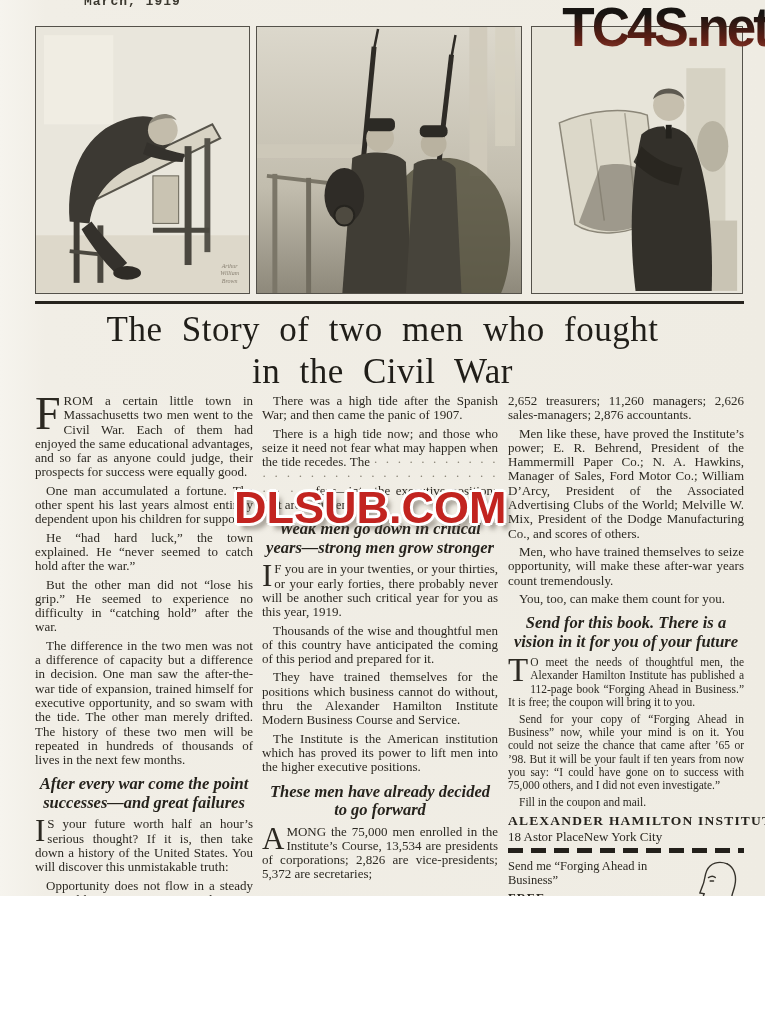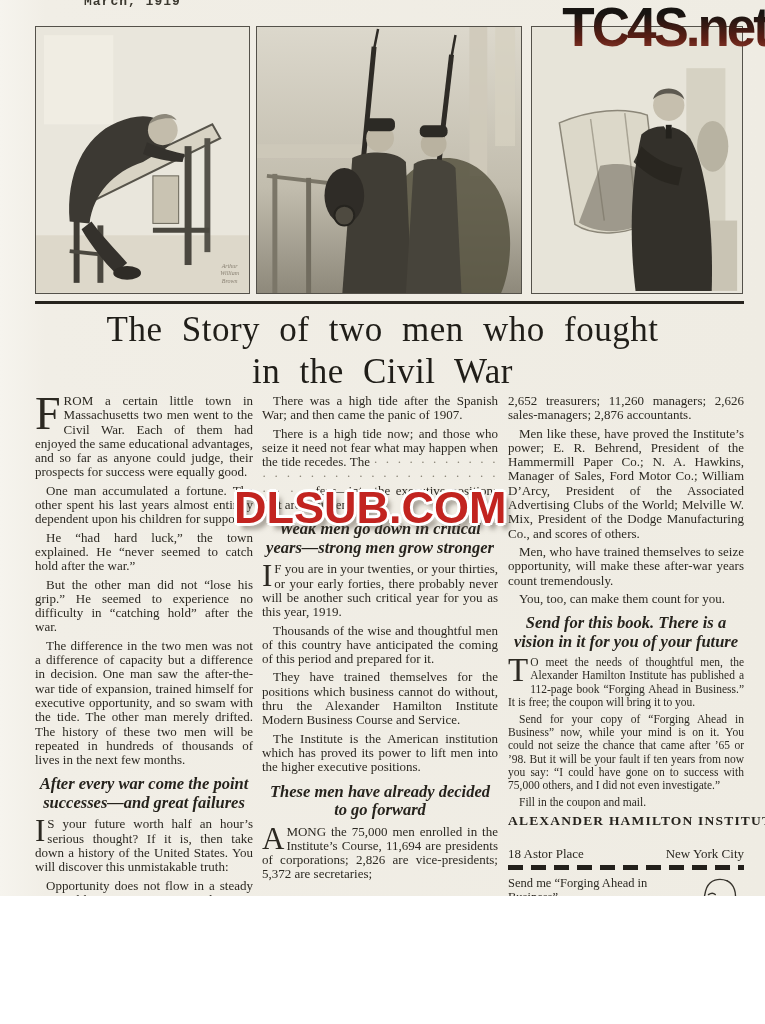--- a/index.html
+++ b/index.html
@@ -32,21 +32,21 @@
   .col p.noind{text-indent:0;}
   .dropcap{float:left;font-size:31px;line-height:26px;padding:1px 2px 0 0;}
   .dropcap.lg{font-size:46px;line-height:38px;padding-right:3px;}
   .dropcap.fine{font-size:33px;line-height:27px;}
   .subhead{font-weight:bold;font-style:italic;font-size:16.5px;line-height:18.5px;
         text-align:center;text-indent:0 !important;margin:8px 0 5px 0;color:#26231d;}
   .fine{font-size:11.5px;line-height:13.2px;}
   .obscured{color:#8c8779;letter-spacing:2px;}
   .coupon{margin-top:5px;}
   .coupon-name{font-weight:bold;font-size:13.5px;letter-spacing:1.2px;text-align:center;white-space:nowrap;color:#26231d;}
-  .coupon-addr{display:flex;justify-content:space-between;font-size:13px;margin-top:18px;}
+  .coupon-addr{display:flex;justify-content:flex-start;font-size:13px;margin-top:1px;}
   .dash-rule{height:5px;margin:4px 0 6px 0;
         background:repeating-linear-gradient(90deg,#23201b 0 15px,transparent 15px 23px);}
   .send-row{position:relative;min-height:52px;}
   .send-line{font-size:12.5px;padding-right:58px;text-align:left;}
   .free{font-weight:bold;font-size:12.5px;letter-spacing:1px;margin-top:3px;padding-right:80px;}
   .portrait{position:absolute;right:0;top:-2px;width:54px;height:60px;}
   .field-row{display:flex;align-items:flex-end;margin-top:7px;}
   .field-row.tall{margin-top:9px;}
   .field-label{font-size:9.5px;font-weight:bold;line-height:1.1;white-space:pre-line;color:#3c3930;}
   .dotline{flex:1;border-bottom:2px dotted #4d4a40;margin:0 0 2px 3px;height:10px;}
@@ -168,21 +168,21 @@
 
     <div class="col col2">
       <p>There was a high tide after the Spanish War; and then came the panic of 1907.</p>
       <p><span>There is a high tide now; and those who seize it need not fear what may happen when the tide recedes.  The</span> <span class="obscured">· · · · · · · · · · · · · · · · · · · · · · · · · · · · · · · · · · ·</span> <span>fear—into the executive positions that are indispensable.</span></p>
       <h3 class="subhead">Weak men go down in critical years—strong men grow stronger</h3>
       <p class="noind"><span class="dropcap">I</span><span>F you are in your twenties, or your thirties, or your early forties, there probably never will be another such critical year for you as this year, 1919.</span></p>
       <p>Thousands of the wise and thoughtful men of this country have anticipated the coming of this period and prepared for it.</p>
       <p>They have trained themselves for the positions which business cannot do without, thru the Alexander Hamilton Institute Modern Business Course and Service.</p>
       <p>The Institute is the American institution which has proved its power to lift men into the higher executive positions.</p>
       <h3 class="subhead">These men have already decided to go forward</h3>
-      <p class="noind"><span class="dropcap">A</span><span>MONG the 75,000 men enrolled in the Institute’s Course, 11,694 are presidents of corporations; 2,826 are vice-presidents; 5,372 are secretaries;</span></p>
+      <p class="noind"><span class="dropcap">A</span><span>MONG the 75,000 men enrolled in the Institute’s Course, 13,534 are presidents of corporations; 2,826 are vice-presidents; 5,372 are secretaries;</span></p>
     </div>
 
     <div class="col col3">
       <p class="noind">2,652 treasurers; 11,260 managers; 2,626 sales-managers; 2,876 accountants.</p>
       <p>Men like these, have proved the Institute’s power; E. R. Behrend, President of the Hammermill Paper Co.; N. A. Hawkins, Manager of Sales, Ford Motor Co.; William D’Arcy, President of the Associated Advertising Clubs of the World; Melville W. Mix, President of the Dodge Manufacturing Co., and scores of others.</p>
       <p>Men, who have trained themselves to seize opportunity, will make these after-war years count tremendously.</p>
       <p>You, too, can make them count for you.</p>
       <h3 class="subhead">Send for this book.  There is a vision in it for you of your future</h3>
       <p class="noind fine"><span class="dropcap fine">T</span><span>O meet the needs of thoughtful men, the Alexander Hamilton Institute has published a 112-page book “Forging Ahead in Business.”  It is free; the coupon will bring it to you.</span></p>
       <p class="fine">Send for your copy of “Forging Ahead in Business” now, while your mind is on it.  You could not seize the chance that came after ’65 or ’98.  But it will be your fault if ten years from now you say: “I could have gone on to success with 75,000 others, and I did not even investigate.”</p>

